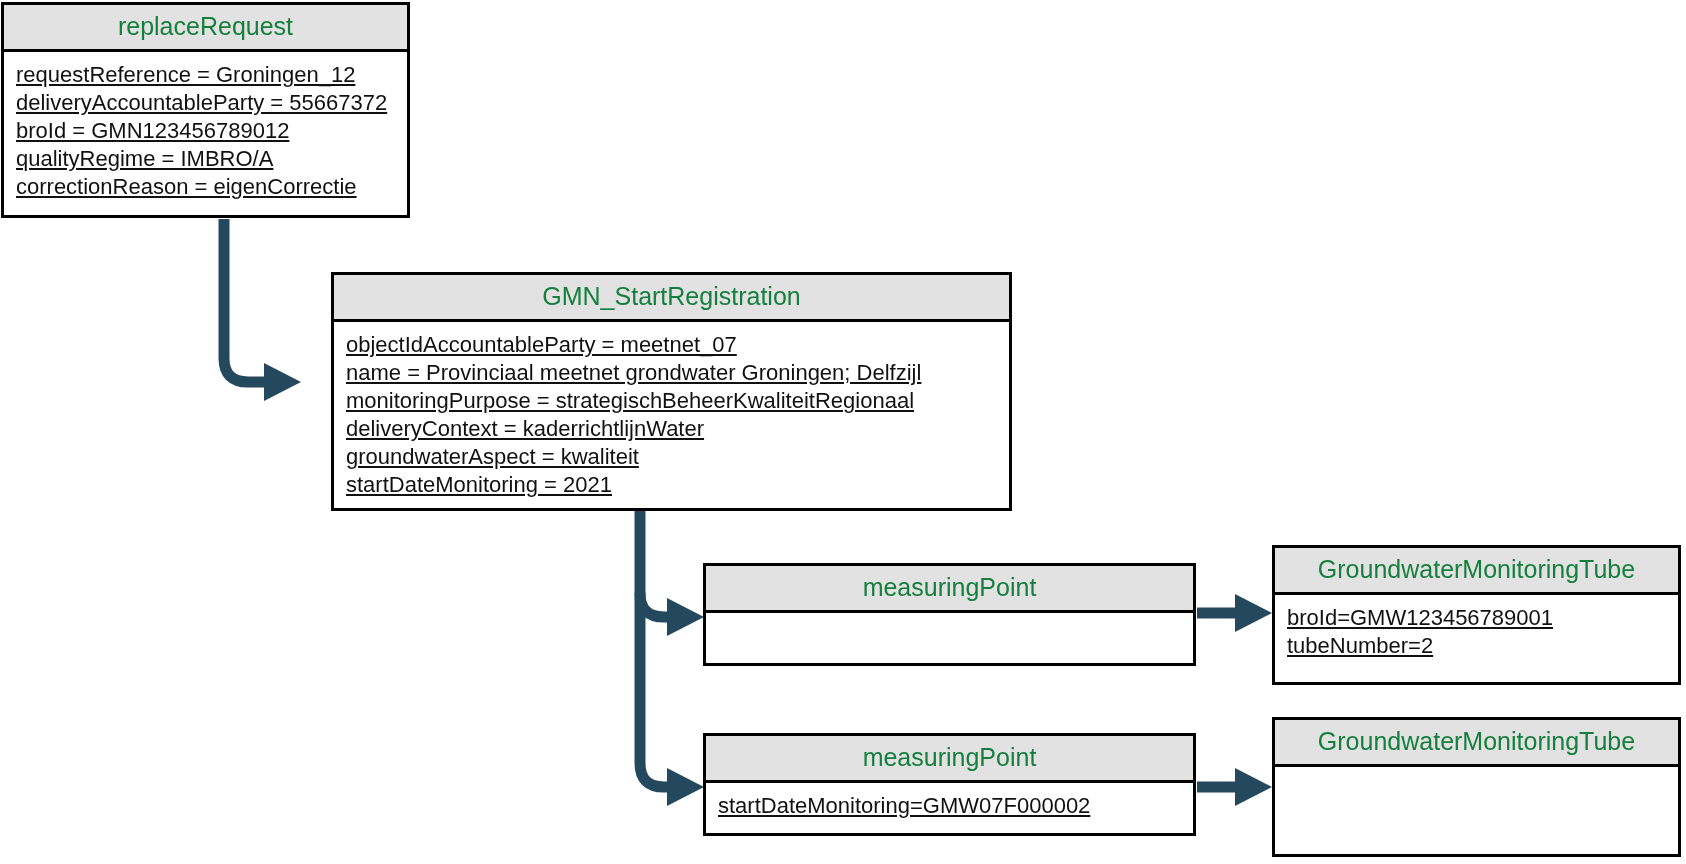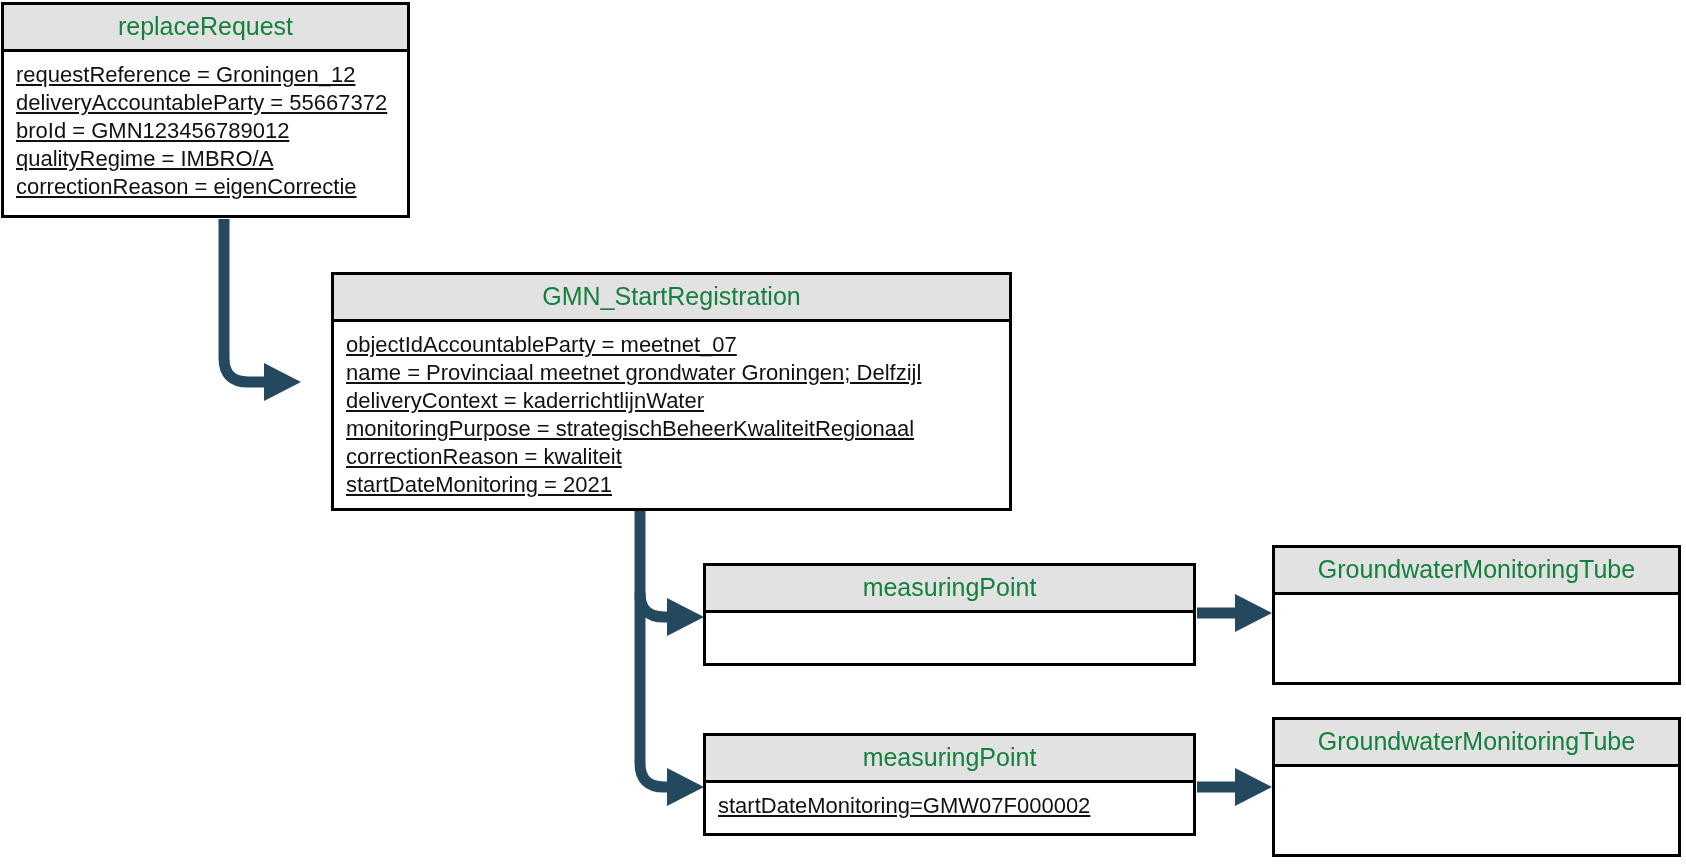--- a/index.html
+++ b/index.html
@@ -91,33 +91,37 @@
       <div class="attr-line">qualityRegime = IMBRO/A</div>
       <div class="attr-line">correctionReason = eigenCorrectie</div>
     </div>
   </div>
 
   <div class="node n-gmn">
     <div class="node-header">GMN_StartRegistration</div>
     <div class="node-body">
       <div class="attr-line">objectIdAccountableParty = meetnet_07</div>
       <div class="attr-line">name = Provinciaal meetnet grondwater Groningen; Delfzijl</div>
+      <div class="attr-line">monitoringPurpose = strategischBeheerKwaliteitRegionaal</div>
       <div class="attr-line">deliveryContext = kaderrichtlijnWater</div>
-      <div class="attr-line">monitoringPurpose = strategischBeheerKwaliteitRegionaal</div>
-      <div class="attr-line">correctionReason = kwaliteit</div>
+      <div class="attr-line">groundwaterAspect = kwaliteit</div>
       <div class="attr-line">startDateMonitoring = 2021</div>
     </div>
   </div>
 
   <div class="node n-mp1">
     <div class="node-header">measuringPoint</div>
   </div>
 
   <div class="node n-tube1">
     <div class="node-header">GroundwaterMonitoringTube</div>
+    <div class="node-body">
+      <div class="attr-line">broId=GMW123456789001</div>
+      <div class="attr-line">tubeNumber=2</div>
+    </div>
   </div>
 
   <div class="node n-mp2">
     <div class="node-header">measuringPoint</div>
     <div class="node-body">
       <div class="attr-line">startDateMonitoring=GMW07F000002</div>
     </div>
   </div>
 
   <div class="node n-tube2">

